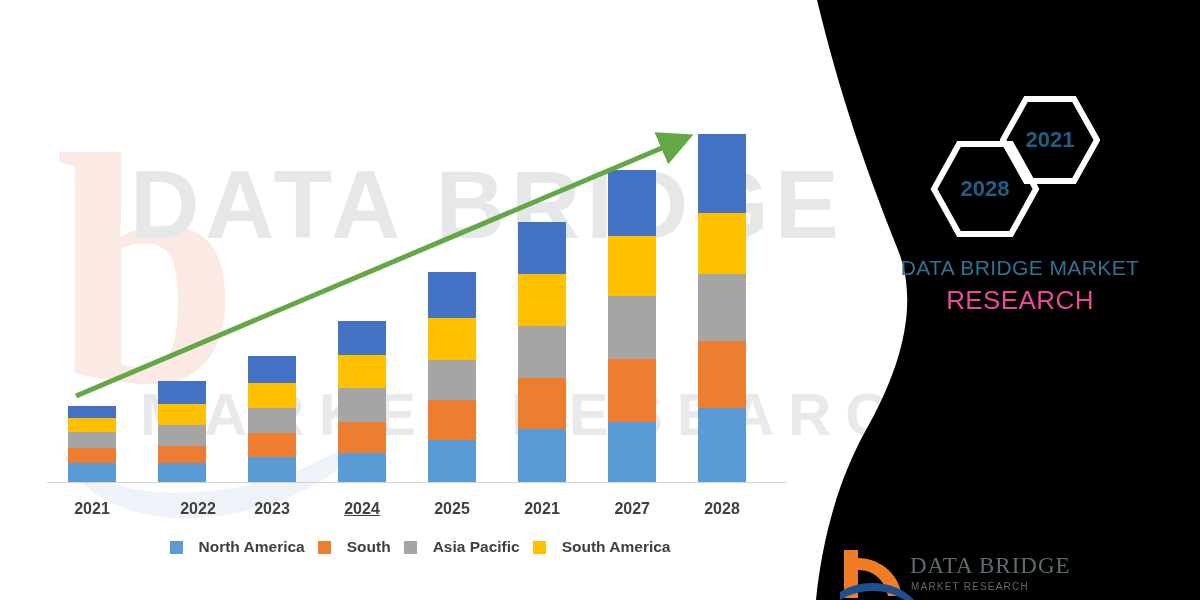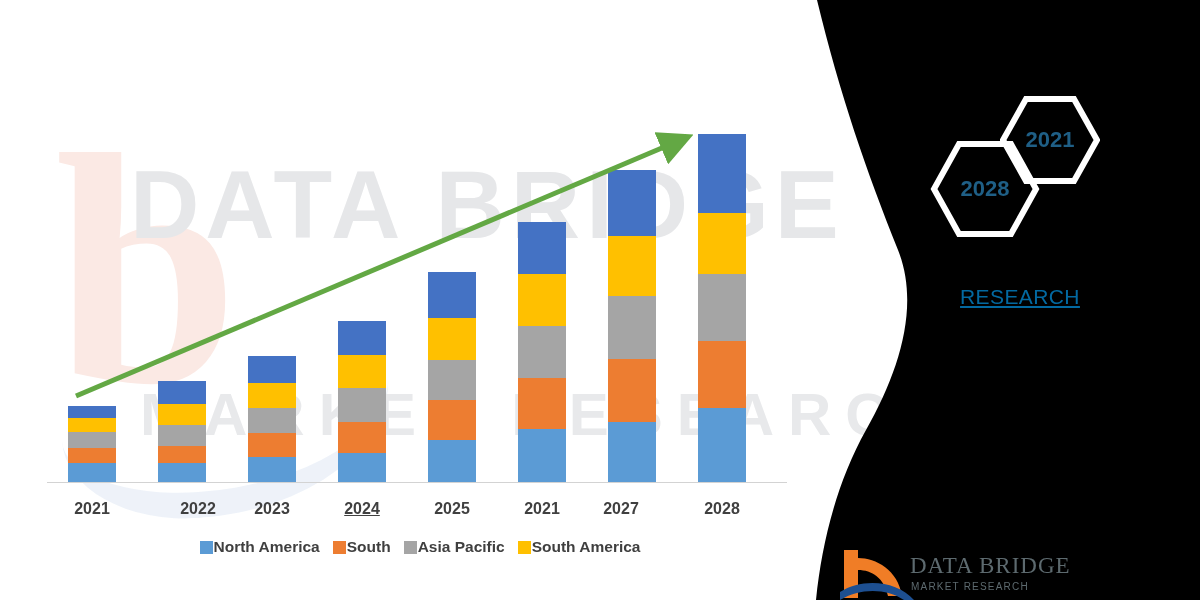--- a/index.html
+++ b/index.html
@@ -30,21 +30,21 @@
     transform:rotate(-4deg);opacity:.8;
   }
 
   
   #green-panel{position:absolute;left:780px;top:0;width:420px;height:600px;}
   #green-panel svg{display:block;}
 
   .panel-label{position:absolute;color:#ffffff;font-size:19px;font-weight:400;white-space:nowrap;}
   #panel-title{left:878px;top:4px;}
   #brand-line1{position:absolute;left:855px;top:256px;width:330px;text-align:center;color:#2e7394;font-size:21px;letter-spacing:.4px;}
-  #brand-line2{position:absolute;left:855px;top:285px;width:330px;text-align:center;color:#0369a1;font-size:21px;letter-spacing:.4px;text-decoration:underline;}
+  #brand-line2{position:absolute;left:855px;top:285px;width:330px;text-align:center;color:#ec4899;font-size:26px;letter-spacing:.4px;}
 
   .hexbadge{position:absolute;}
   .hexbadge .hexlabel{
     position:absolute;left:0;top:0;width:100%;height:100%;
     display:flex;align-items:center;justify-content:center;
     color:#1f5f86;font-size:22px;font-weight:600;
   }
   #hex-2021{left:1000px;top:95px;width:100px;height:90px;}
   #hex-2028{left:930px;top:140px;width:110px;height:98px;}
 
@@ -66,21 +66,21 @@
   .seg{position:absolute;left:0;width:100%;}
   .xtick{position:absolute;top:500px;width:90px;text-align:center;color:#404040;font-size:16px;font-weight:600;}
 
   #arrow{position:absolute;left:0;top:0;width:800px;height:500px;pointer-events:none;}
 
   
   #legend{
     position:absolute;left:40px;top:538px;width:760px;
     display:flex;align-items:center;justify-content:center;gap:13px;
   }
-  .legend-item{display:flex;align-items:center;gap:1px;}
+  .legend-item{display:flex;align-items:center;gap:16px;}
   .legend-swatch{width:13px;height:13px;display:inline-block;}
   .legend-label{color:#3f3f3f;font-size:15.5px;font-weight:600;white-space:nowrap;}
 </style>
 </head>
 <body>
 
 <div id="stage">
 
   <div id="wm-b">b</div>
   <div id="wm-swoosh"></div>
@@ -147,21 +147,21 @@
           <div class="seg" style="background: rgb(91, 155, 213); top: 274.405px; height: 73.5952px;"></div>
         </div>
       </div>
     <div id="xticks">
         <div class="xtick" style="left: 47px;">2021</div>
         <div class="xtick" style="left: 153px;">2022</div>
         <div class="xtick" style="left: 227px;">2023</div>
         <div class="xtick" style="left: 317px; text-decoration: underline;">2024</div>
         <div class="xtick" style="left: 407px;">2025</div>
         <div class="xtick" style="left: 497px;">2021</div>
-        <div class="xtick" style="left: 576px;">2027</div>
+        <div class="xtick" style="left: 560px; text-align: right;">2027</div>
         <div class="xtick" style="left: 677px;">2028</div>
       </div>
 
     <svg id="arrow" viewBox="0 0 800 500">
       <defs>
         <marker id="ah" markerWidth="7" markerHeight="7" refX="3.2" refY="3.5" orient="auto">
           <polygon points="0,0 7,3.5 0,7" fill="#63a844"></polygon>
         </marker>
       </defs>
       <line x1="76" y1="396" x2="676" y2="142" stroke="#63a844" stroke-width="5" marker-end="url(#ah)"></line>
@@ -202,20 +202,21 @@
     <span class="hexlabel">2021</span>
   </div>
 
   <div class="hexbadge" id="hex-2028">
     <svg width="110" height="98" viewBox="0 0 110 98">
       <polygon points="29,4 81,4 106,49 81,94 29,94 4,49" fill="none" stroke="#ffffff" stroke-width="6"></polygon>
     </svg>
     <span class="hexlabel">2028</span>
   </div>
 
+  <div id="brand-line1">DATA BRIDGE MARKET</div>
   <div id="brand-line2">RESEARCH</div>
 
   <div id="logo">
     <svg width="300" height="60" viewBox="0 0 300 60">
       <path d="M6,2 L6,50 L20,50 L20,22 C34,22 46,30 50,48 L64,48 C60,22 38,10 20,10 L20,2 Z" fill="#f07d26"></path>
       <path d="M2,44 C24,30 58,32 76,52 L66,52 C48,40 22,40 2,52 Z" fill="#1d4f91"></path>
     </svg>
     <div id="logo-text">DATA BRIDGE</div>
     <div id="logo-sub">MARKET RESEARCH</div>
   </div>

